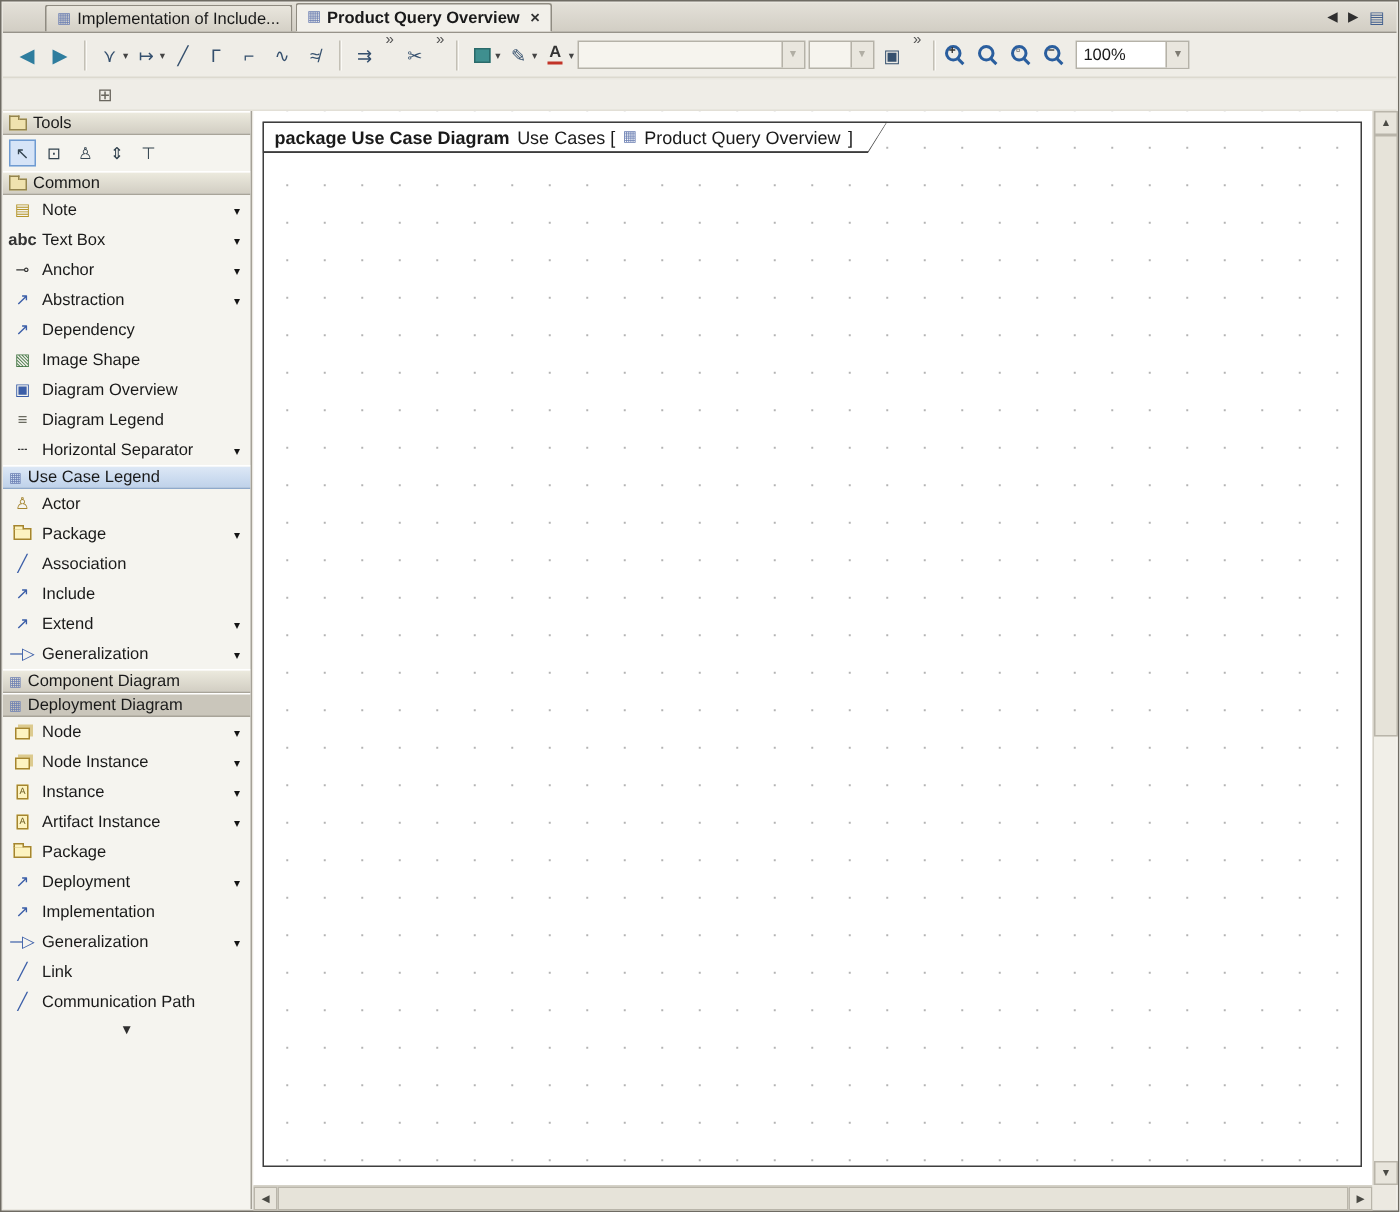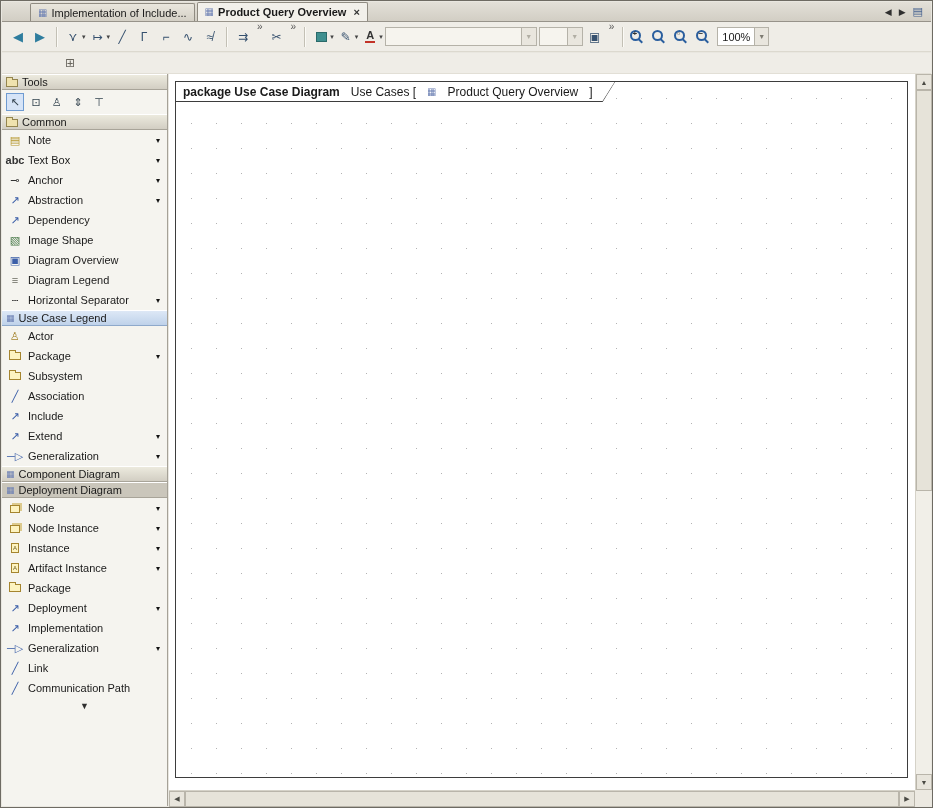--- a/index.html
+++ b/index.html
@@ -23,21 +23,21 @@
   .tbtn.nav { color:#2e7d9e; font-size:13px; font-weight:bold; }
   .sep { width:1px; height:20px; background:#c3c0b5; box-shadow:1px 0 0 #fbfaf6; margin:0 4px; }
   .dd-mini { font-size:7px; color:#444; margin-left:-3px; align-self:center; }
   .ovf { font-size:10px; color:#555; margin:0 2px; align-self:flex-start; line-height:10px; }
   .swatch { width:11px; height:10px; background:#3f8f8f; border:1px solid #2a6a6a; }
   .fontA { font-weight:bold; color:#333; border-bottom:2px solid #c23327; font-size:11px; padding:0 1px; }
   .combo { height:19px; background:#f6f4ee; border:1px solid #b5b2a8; display:inline-flex; align-items:center; justify-content:space-between; }
   .combo .cval { padding:0 4px; }
   .combo .arrow { width:15px; height:100%; background:#e9e6de; border-left:1px solid #b5b2a8; display:flex; align-items:center; justify-content:center; font-size:7px; color:#7e7b72; }
   .combo.dis .arrow { color:#b1aea4; }
-  .c-wide { width:152px; } .c-small { width:44px; } .zoomc { width:52px; background:#fff; }
+  .c-wide { width:152px; } .c-small { width:44px; } .zoomc { width:76px; background:#fff; }
   .mag { position:relative; width:15px; height:15px; display:inline-block; }
   .mag::before { content:""; position:absolute; left:1px; top:1px; width:7px; height:7px; border:2px solid #2a5e9e; border-radius:50%; }
   .mag::after { content:""; position:absolute; width:5px; height:2px; background:#2a5e9e; transform:rotate(45deg); left:9px; top:11px; }
   .mag i { position:absolute; left:2px; top:1px; width:7px; text-align:center; font-style:normal; font-size:8px; font-weight:bold; color:#333; }
   .toolbar2 { position:absolute; left:1px; right:1px; top:52px; height:21px; background:#efede7; border-bottom:1px solid #e2dfd6; display:flex; align-items:center; padding-left:58px; }
   .toolbar2 .tbtn { color:#6a675f; }
 
   
   .sidebar { position:absolute; left:1px; top:73px; bottom:1px; width:166px; background:#f5f4ef; border-right:1px solid #a5a197; overflow:hidden; }
   .shead { height:16px; display:flex; align-items:center; gap:4px; padding:0 4px; background:linear-gradient(#ecead f0,#d2cec3); background:linear-gradient(#eceade,#d2cec3); border-top:1px solid #ffffff; border-bottom:1px solid #a8a499; }
@@ -62,21 +62,21 @@
   .shape-cube { width:10px; height:8px; background:#fdf3c0; border:1px solid #a5852f; box-shadow:2px -2px 0 0 #dcca8e; margin-top:2px; }
   .shape-doc { width:8px; height:10px; background:#fdf3c0; border:1px solid #a5852f; display:inline-flex; align-items:center; justify-content:center; }
   .shape-doc::after { content:"A"; font-size:6px; color:#6a5a20; }
   .pal-more { height:16px; display:flex; align-items:center; justify-content:center; color:#2f2f2f; font-size:9px; }
 
   
   .main { position:absolute; left:168px; top:73px; right:1px; bottom:1px; background:#fff; }
   .canvas { position:absolute; left:0; top:0; right:16px; bottom:16px; background-color:#ffffff; background-image:radial-gradient(circle,#b3b3b3 0.8px,rgba(0,0,0,0) 1px); background-size:25px 25px; background-position:10px 12px; }
   .frame { position:absolute; left:6px; top:7px; right:7px; bottom:12px; border:1px solid #3d3d3d; }
   .ftag-o { position:absolute; left:-1px; top:-1px; height:21px; background:#3d3d3d; clip-path:polygon(0 0,100% 0,calc(100% - 13px) 100%,0 100%); padding:1px 1px 1px 1px; }
-  .ftag-i { height:19px; background:#fff; clip-path:polygon(0 0,100% 0,calc(100% - 12px) 100%,0 100%); display:flex; align-items:center; gap:11px; padding:0 22px 0 7px; font-size:12px; white-space:nowrap; }
+  .ftag-i { height:19px; background:#fff; clip-path:polygon(0 0,100% 0,calc(100% - 12px) 100%,0 100%); display:flex; align-items:center; gap:5px; padding:0 22px 0 7px; font-size:12px; white-space:nowrap; }
   .ftag-i .b { font-weight:bold; }
   .ftag-i .hic { font-size:10px; color:#6b7fb3; }
 
   
   .vscroll { position:absolute; top:0; right:0; bottom:16px; width:16px; background:#f1efe8; border-left:1px solid #d5d2c8; }
   .hscroll { position:absolute; left:0; right:16px; bottom:0; height:16px; background:#f1efe8; border-top:1px solid #d5d2c8; }
   .sb-btn { position:absolute; width:16px; height:16px; background:#e8e5dc; border:1px solid #b9b5aa; display:flex; align-items:center; justify-content:center; font-size:7px; color:#4a4a44; }
   .v-up { top:0; left:0; } .v-dn { bottom:0; left:0; }
   .h-lf { left:0; top:0; } .h-rt { right:0; top:0; }
   .v-thumb { position:absolute; left:0; top:16px; width:16px; height:56%; background:#e6e3d9; border:1px solid #b9b5aa; }
@@ -239,26 +239,20 @@
       <span class="lbl">Actor</span>
     </div>
     <div class="item">
       <span class="ic">
           <span class="shape-folder"></span>
         </span>
       <span class="lbl">Package</span>
       <span class="dd">▾</span>
     </div>
     <div class="item">
-      <span class="ic">
-          <span class="shape-folder"></span>
-        </span>
-      <span class="lbl">Subsystem</span>
-    </div>
-    <div class="item">
       <span class="ic c-blue">╱</span>
       <span class="lbl">Association</span>
     </div>
     <div class="item">
       <span class="ic c-blue">↗</span>
       <span class="lbl">Include</span>
     </div>
     <div class="item">
       <span class="ic c-blue">↗</span>
       <span class="lbl">Extend</span>

